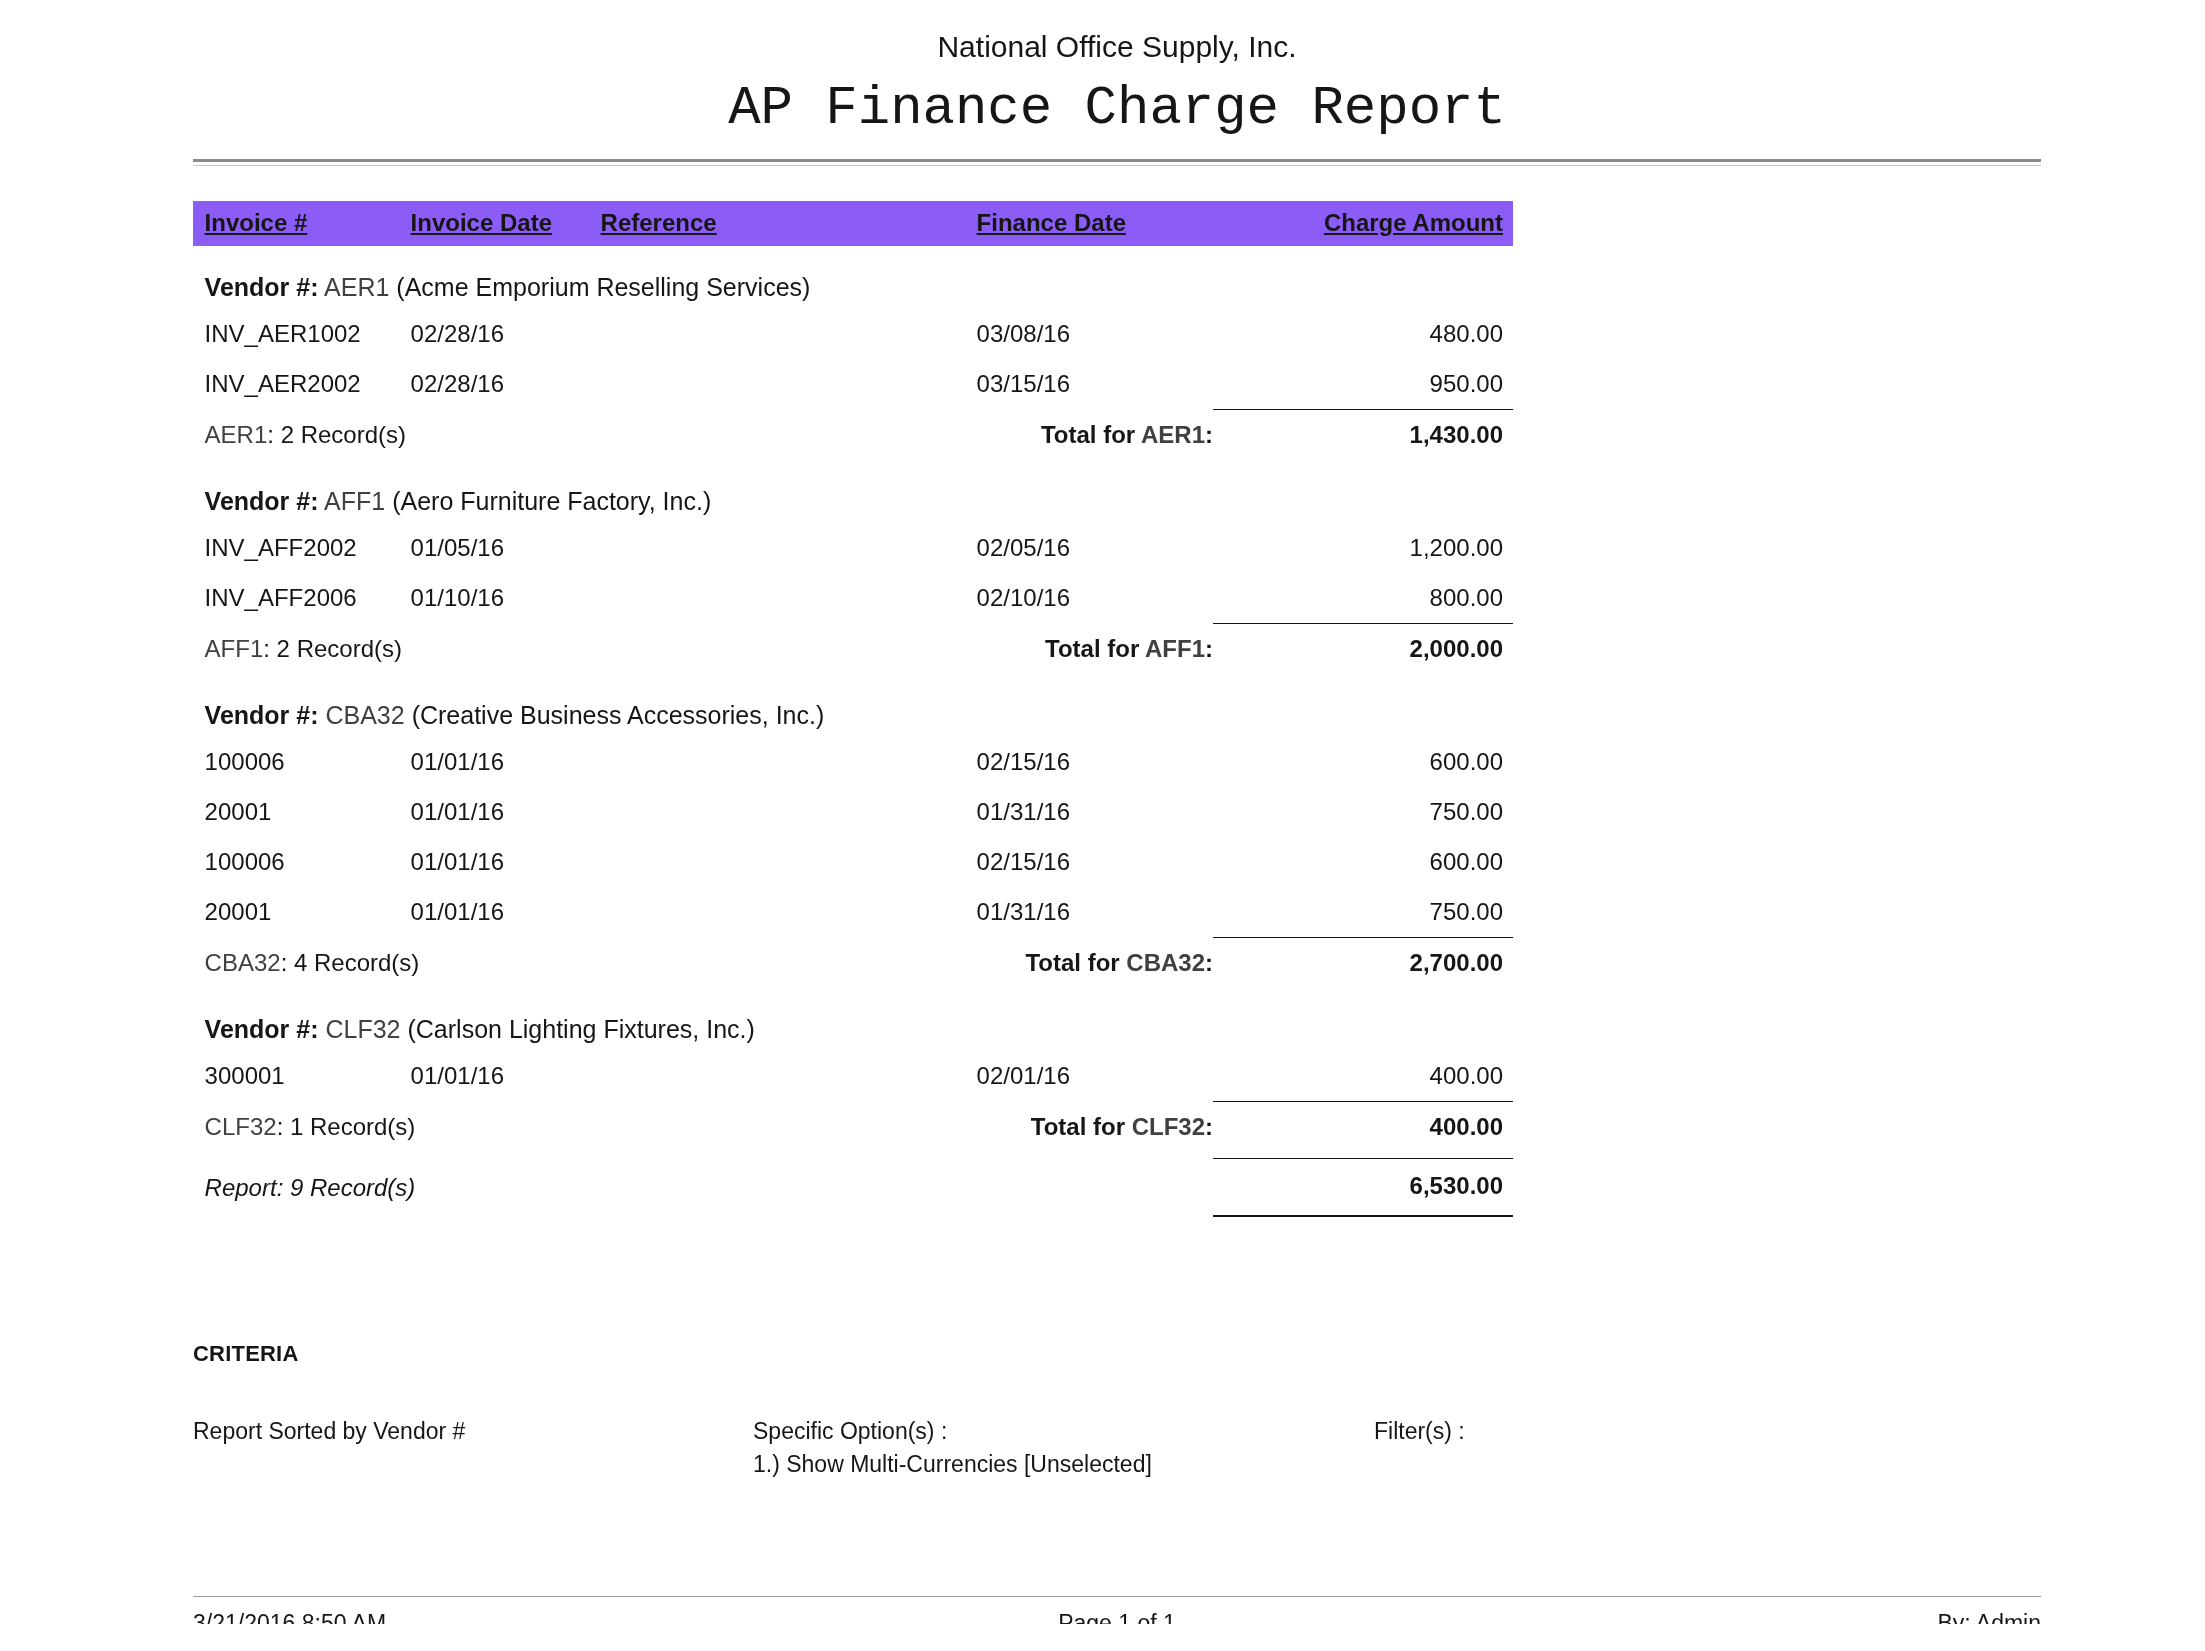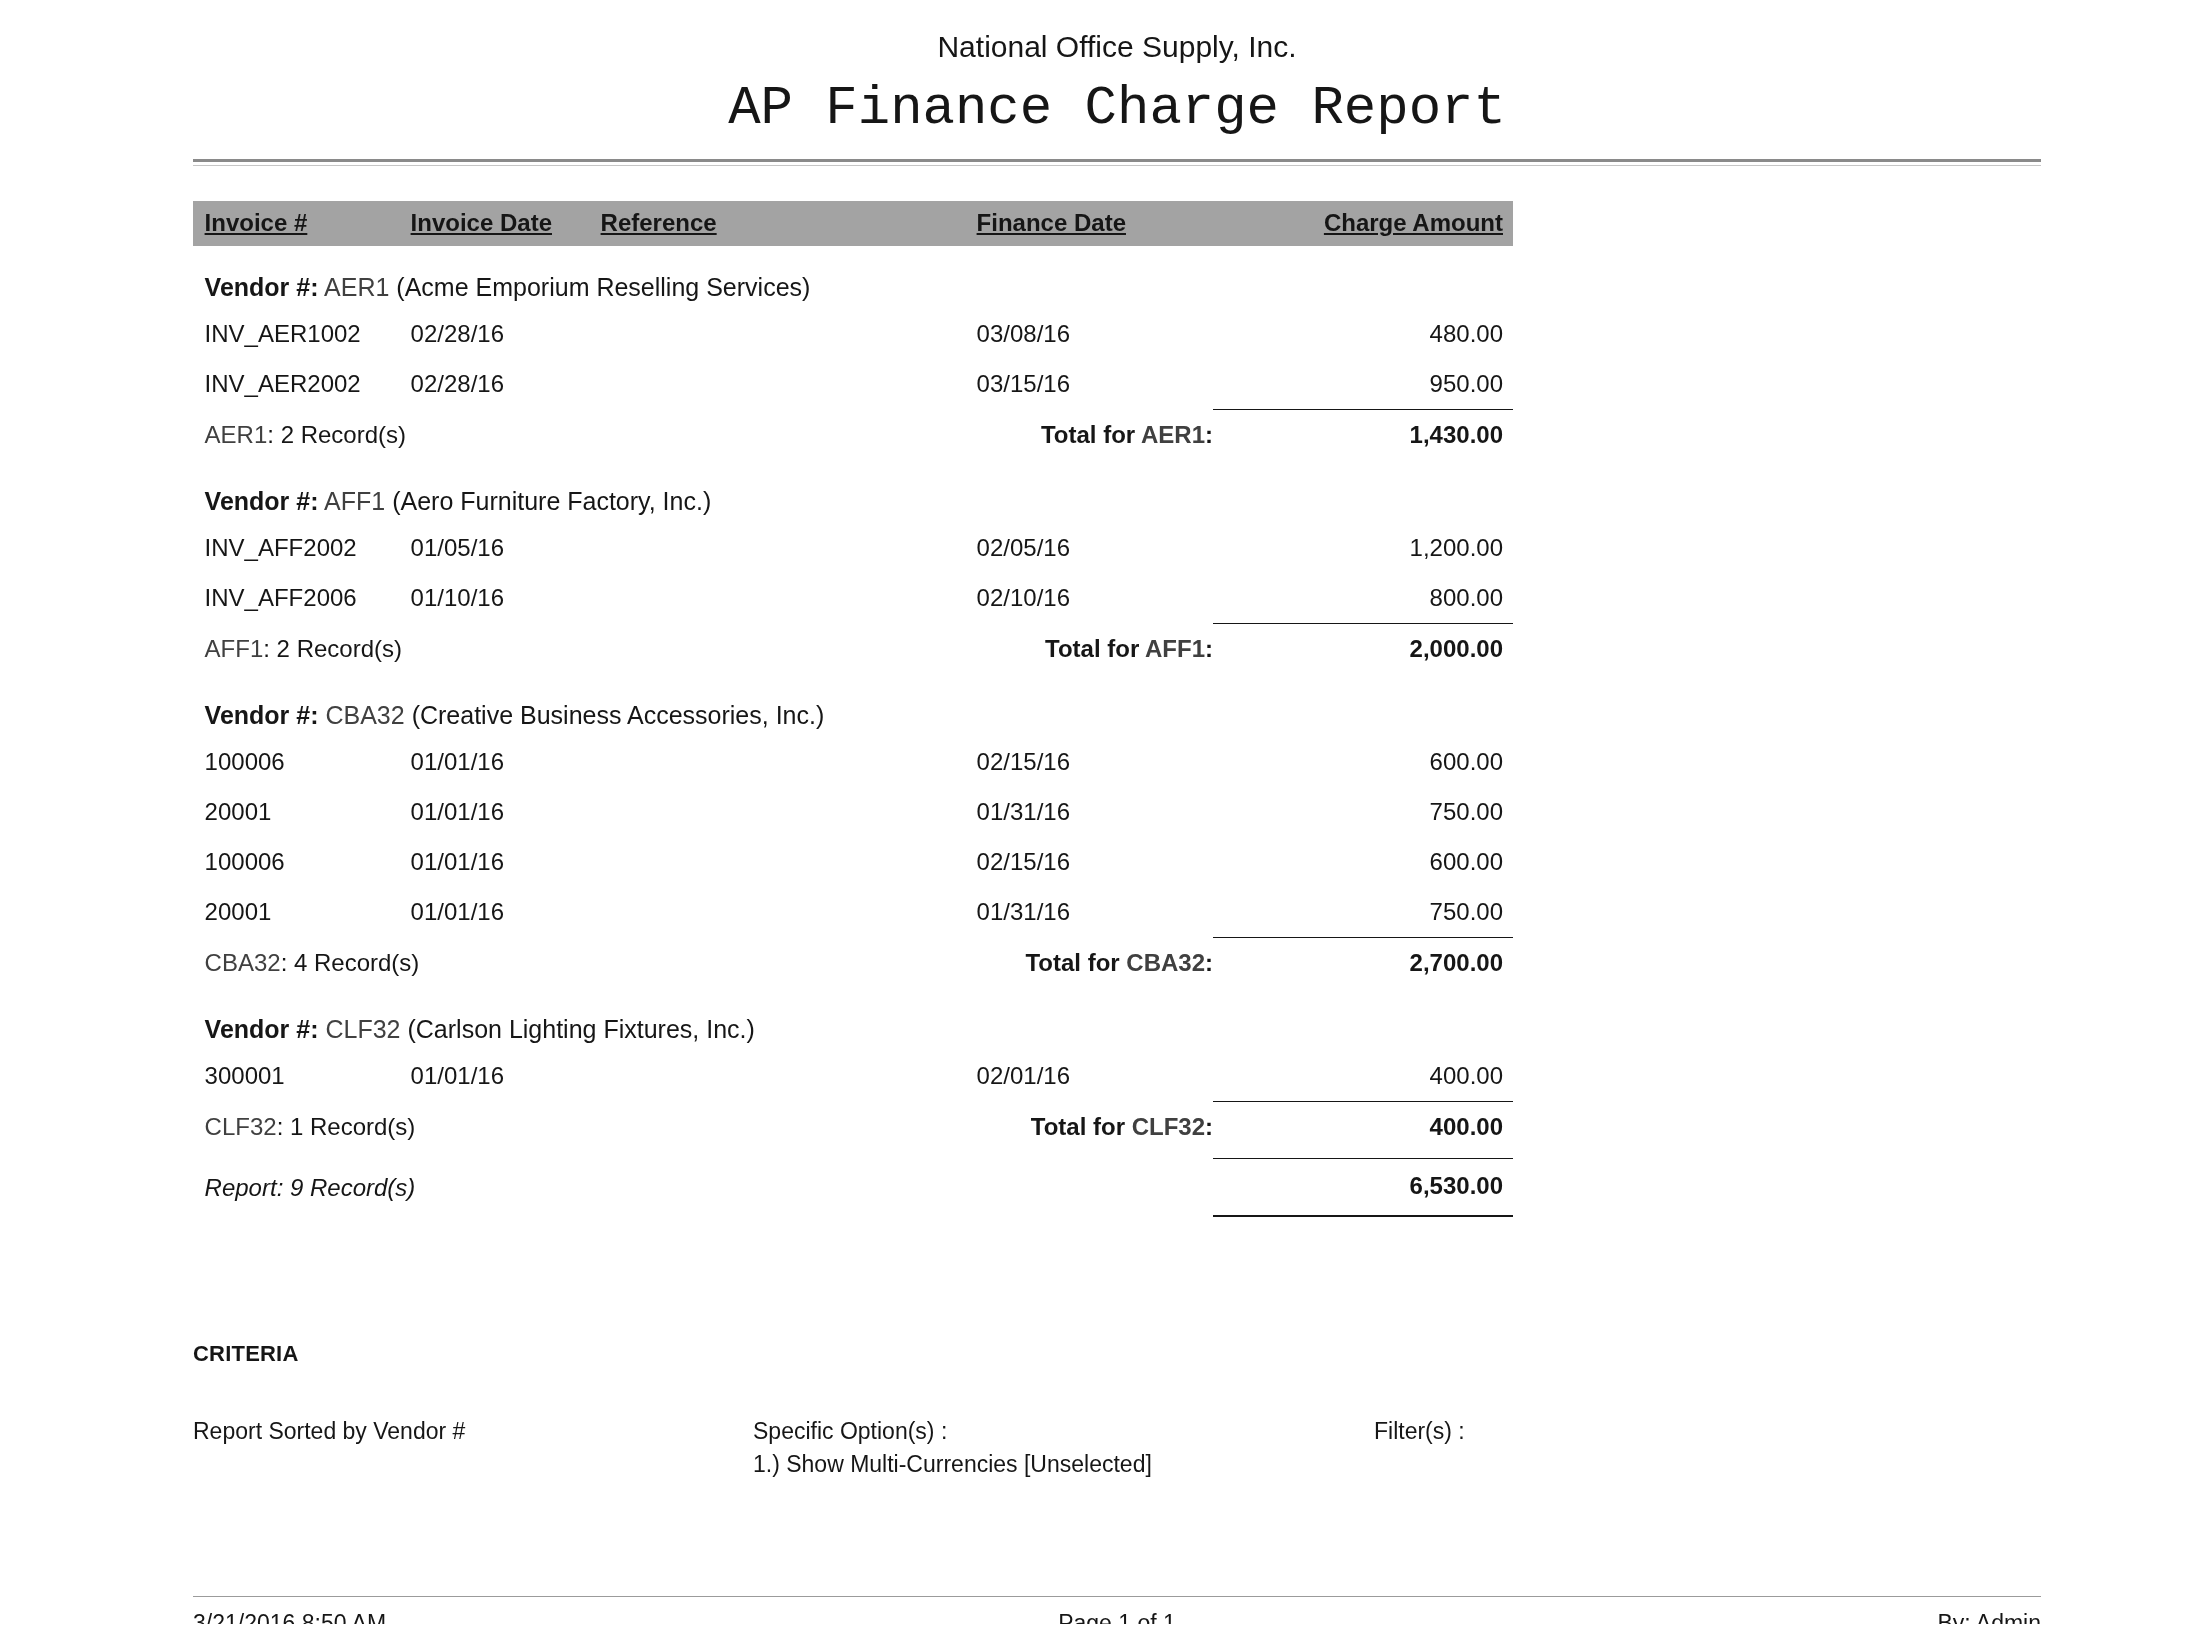--- a/index.html
+++ b/index.html
@@ -19,21 +19,21 @@
   .company { margin-top:30px; text-align:center; font-size:30px; }
   .report-title { margin-top:14px; text-align:center; font-size:54px;font-family:Liberation Mono, monospace; }
   .title-rule { margin-top:20px; height:6.6px; border-top:3.3px solid #8a8a8a; border-bottom:1.7px solid #c6c6c6; }
 
   .table { width:1320px; margin-top:35px; font-size:24px; }
 
   .thead {
     display:grid;
     grid-template-columns:206px 190px 376px 235px 313px;
     align-items:center;
-    background:#a3a3a3;
+    background:#8b5cf6;
     height:45px;
     font-weight:bold;
   }
   .thead > div { padding-left:11.6px; }
   .thead > .amount { padding-left:0; }
   .thead span { text-decoration:underline; }
 
   .trow {
     display:grid;
     grid-template-columns:206px 190px 376px 235px 313px;

